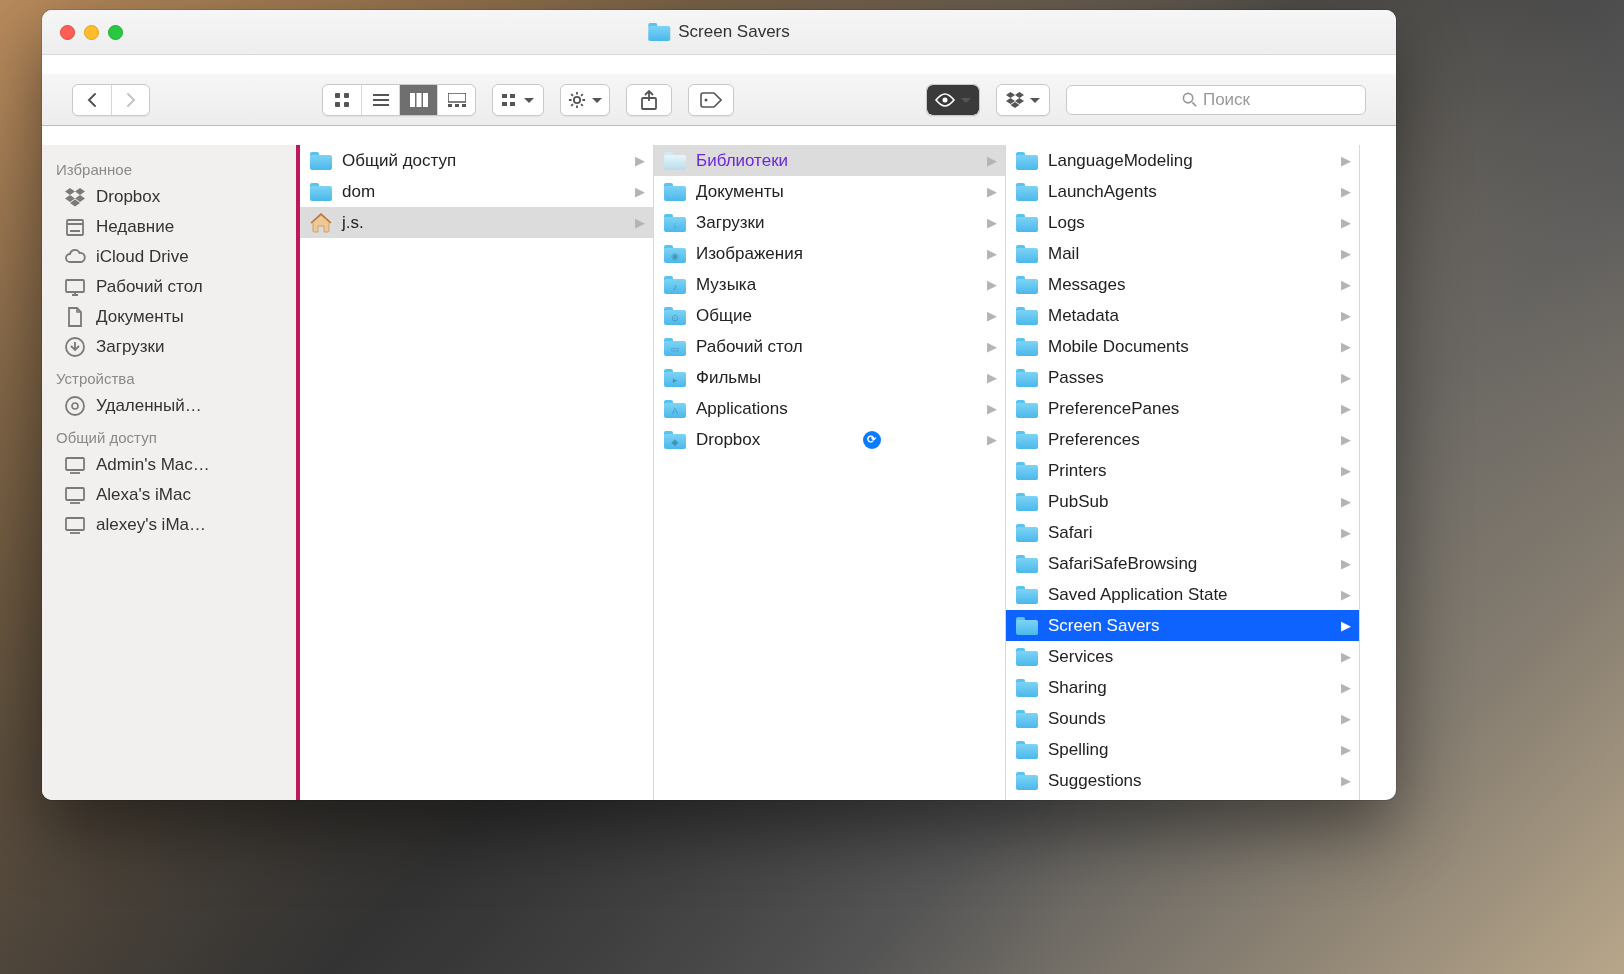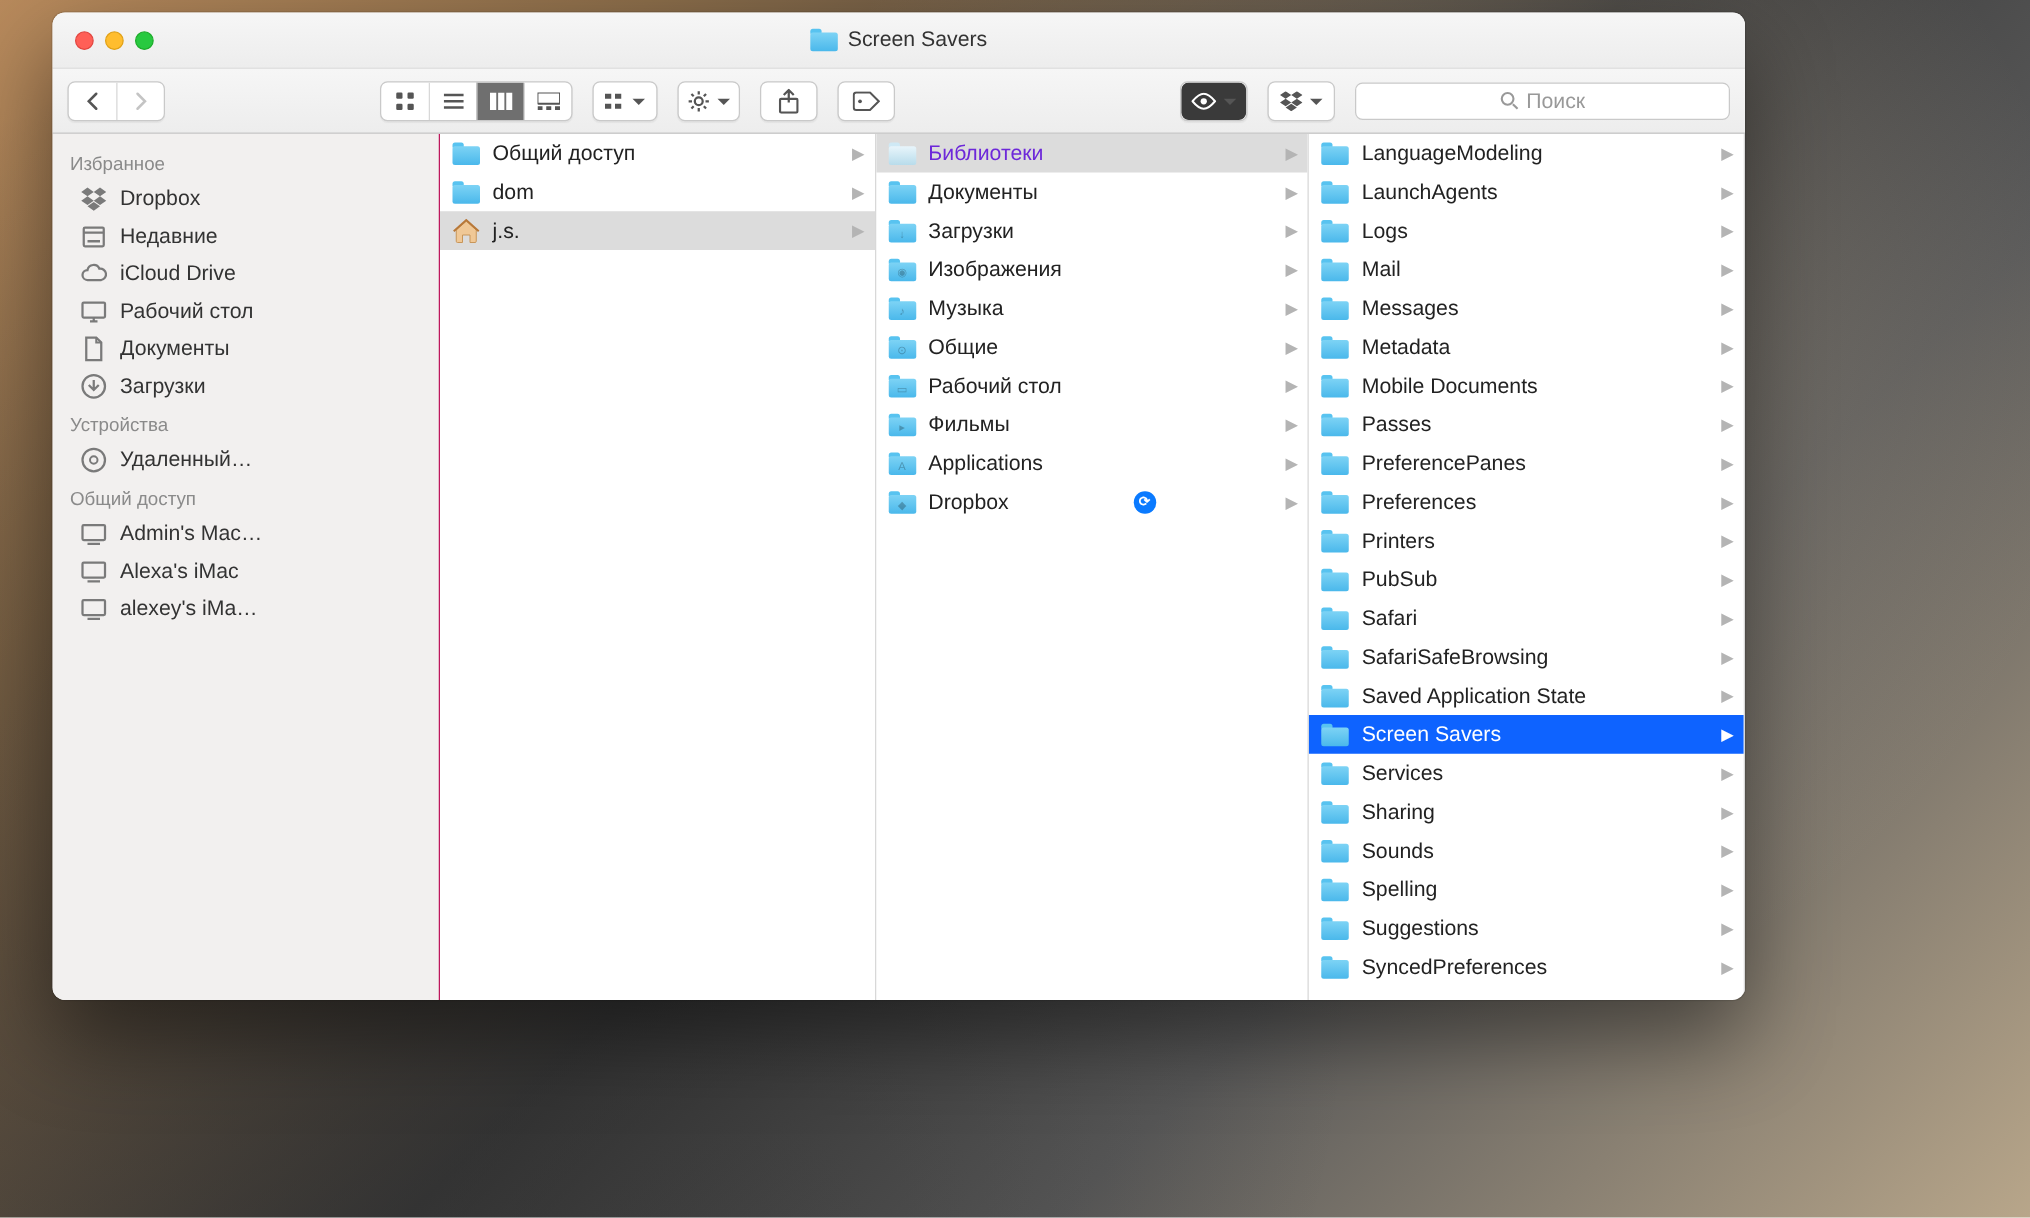--- a/index.html
+++ b/index.html
@@ -1,33 +1,33 @@
 <!DOCTYPE html>
 <html><head>
 <meta charset="utf-8">
 <style>
 * { margin: 0; padding: 0; box-sizing: border-box; font-family: -apple-system, "Helvetica Neue", Arial, sans-serif; -webkit-font-smoothing: antialiased; }
 body { background: linear-gradient(135deg, #b88a5c 0%, #8b6d4a 20%, #3a3a3a 50%, #5a5a5a 70%, #b8a68a 100%); width: 1624px; height: 974px; overflow: hidden; position: relative; }
 .wallpaper-overlay { position: absolute; inset:0; background: radial-gradient(circle at 70% 30%, rgba(200,180,150,0.4), transparent 40%), radial-gradient(circle at 20% 80%, rgba(40,40,40,0.5), transparent 50%); }
-.window { position: absolute; left: 42px; top: 10px; width: 1354px; height: 790px; background: #fff; border-radius: 10px; box-shadow: 0 30px 70px rgba(0,0,0,0.45), 0 0 0 1px rgba(0,0,0,0.1); overflow: hidden; display: flex; flex-direction: column; }
+.window { position: absolute; left: 42px; top: 10px; width: 1354px; height: 790px; background: #fff; border-radius: 10px; box-shadow: 0 30px 70px rgba(0,0,0,0.45), 0 0 0 1px rgba(0,0,0,0.1); overflow: hidden; display: flex; flex-direction: column; gap: 19px; }
 .titlebar { height: 45px; background: linear-gradient(#f6f6f6,#ededed); border-bottom: 1px solid #d8d8d8; display:flex; align-items:center; position:relative; flex-shrink:0; }
 .traffic { display:flex; gap:9px; padding-left:18px; }
 .tl { width:15px; height:15px; border-radius:50%; }
 .tl.red{background:#ff5f57;border:1px solid #e24640;} .tl.yellow{background:#ffbd2e;border:1px solid #e1a116;} .tl.green{background:#28c940;border:1px solid #1dad2b;}
 .title { position:absolute; left:50%; transform:translateX(-50%); display:flex; align-items:center; gap:8px; font-size:17px; color:#333; }
-.toolbar { height:52px; background:linear-gradient(#f6f6f6,#ededed); border-bottom:1px solid #bdbdbd; display:flex; align-items:center; padding:0 12px; gap:16px; flex-shrink:0;}
+.toolbar { height:52px; background:linear-gradient(#f6f6f6,#ededed); border-bottom:1px solid #bdbdbd; display:flex; align-items:center; padding:0 30px; gap:16px; flex-shrink:0;}
 .btngroup { display:flex; background:#fff; border:1px solid #c9c9c9; border-radius:6px; box-shadow:0 1px 1px rgba(0,0,0,0.05); overflow:hidden; }
 .btn { width:38px; height:30px; display:flex; align-items:center; justify-content:center; color:#555; }
 .btn + .btn { border-left:1px solid #d8d8d8; }
 .btn.active { background:#6f6f6f; color:#fff; }
 .btn.disabled { color:#c4c4c4; }
 .spacer { flex:1; }
 .search { width:300px; height:30px; background:#fff; border:1px solid #c9c9c9; border-radius:6px; display:flex; align-items:center; justify-content:center; gap:6px; color:#999; font-size:17px; }
 .body { flex:1; display:flex; overflow:hidden; }
-.sidebar { width:310px; background:#f2f0ef; border-right:1px solid #be185d; padding-top:8px; overflow-y:auto; font-size:17px; }
+.sidebar { width:258px; background:#f2f0ef; border-right:4px solid #be185d; padding-top:8px; overflow-y:auto; font-size:17px; }
 .sb-head { color:#8a8a8a; font-size:15px; padding:8px 14px 4px; font-weight:500; }
 .sb-item { display:flex; align-items:center; gap:10px; padding:4px 14px 4px 22px; color:#333; white-space:nowrap; overflow:hidden; text-overflow:ellipsis; }
 .sb-item svg, .sb-item .ico { flex-shrink:0; }
 .columns { flex:1; display:flex; overflow:hidden; }
 .col { border-right:1px solid #d8d8d8; overflow-y:auto; font-size:17px; }
 .col1{width:354px;} .col2{width:352px;} .col3{width:354px;}
 .row { height:31px; display:flex; align-items:center; padding:0 8px 0 10px; gap:10px; color:#222; white-space:nowrap; }
 .row .arrow { margin-left:auto; color:#b4b4b4; font-size:13px; }
 .row.sel-gray { background:#dcdcdc; }
 .row.sel-blue { background:#0e63ff; color:#fff; }

